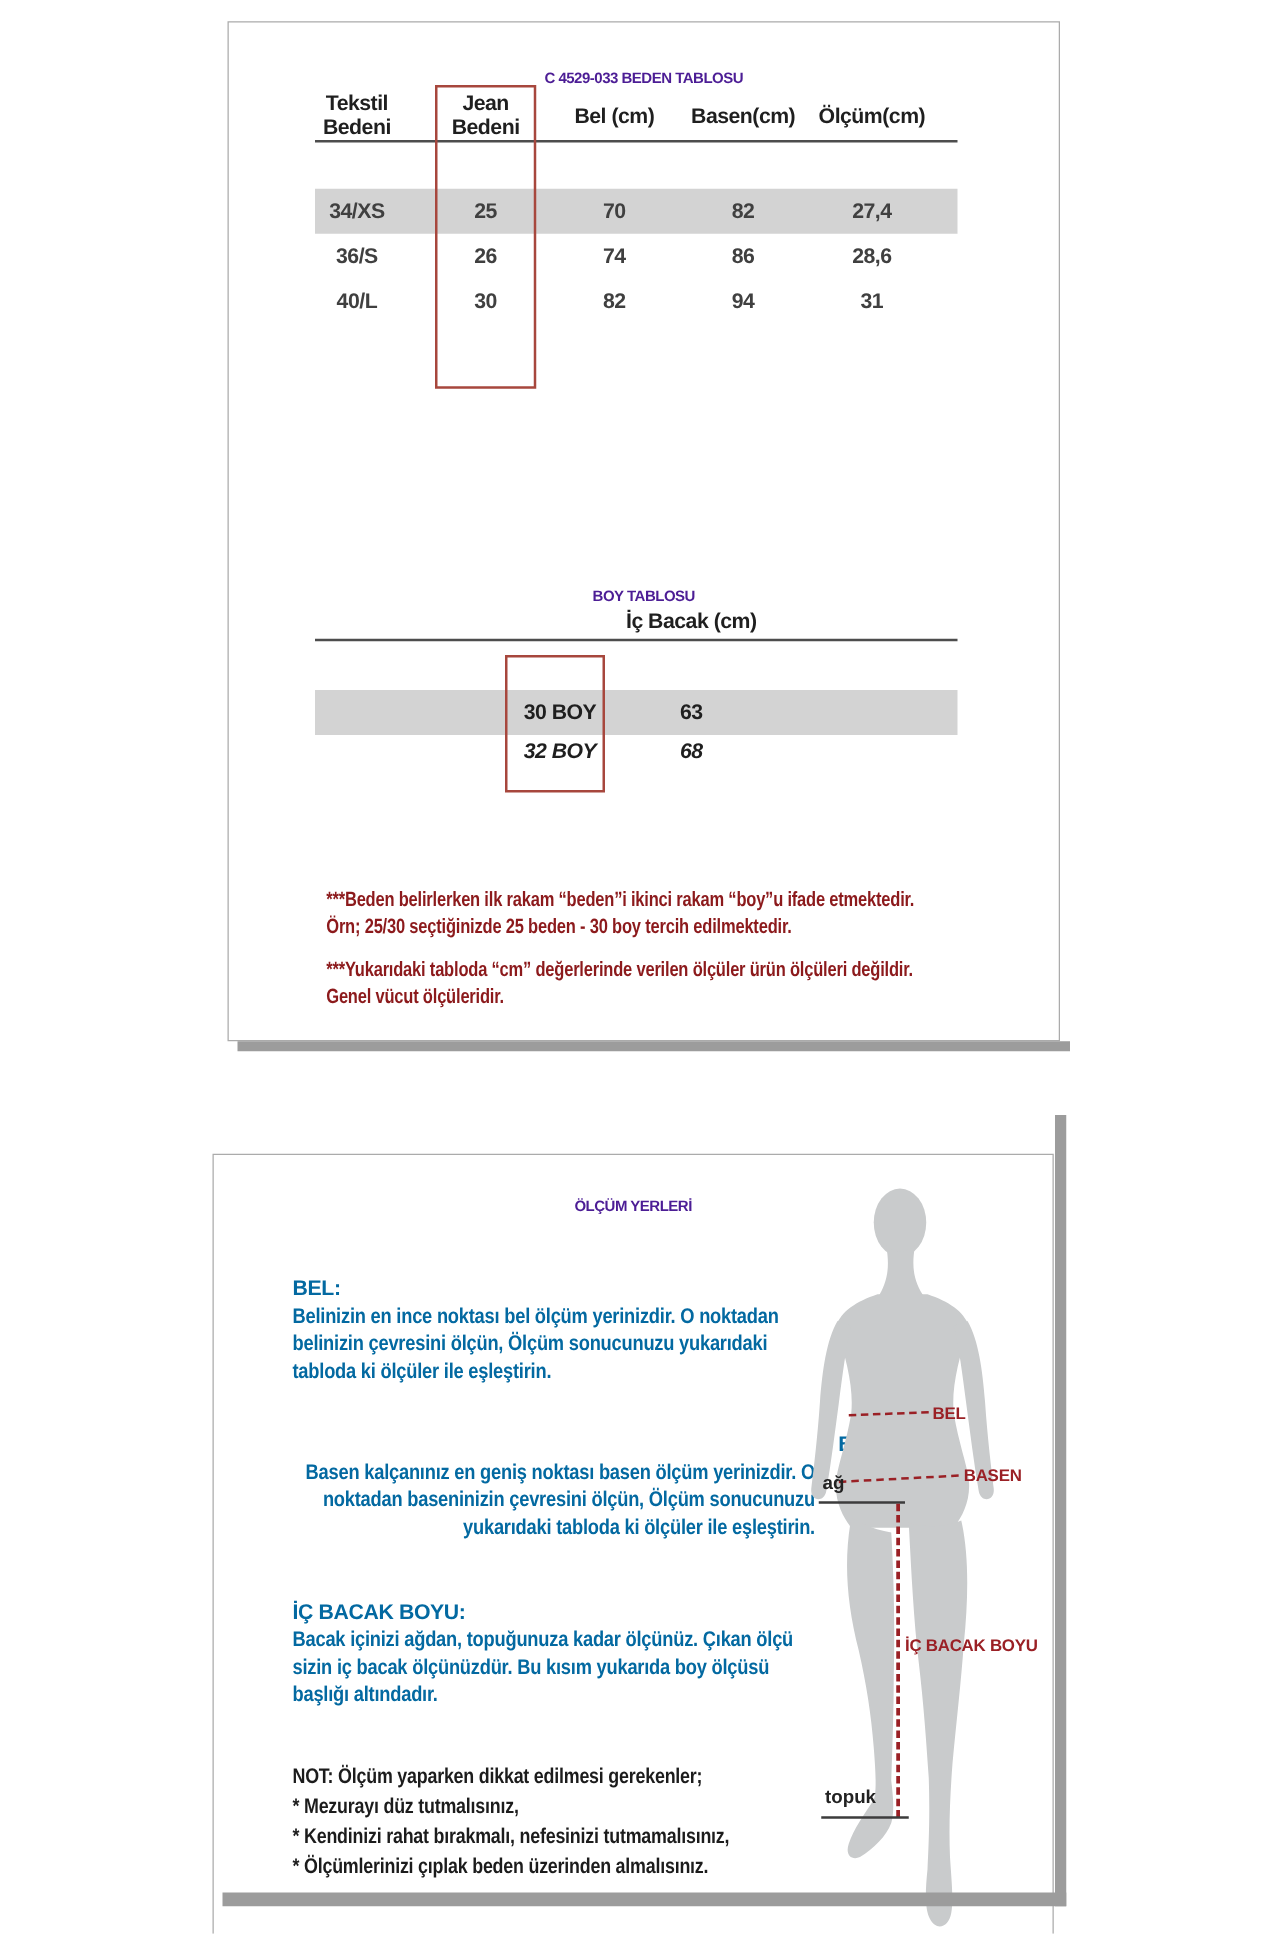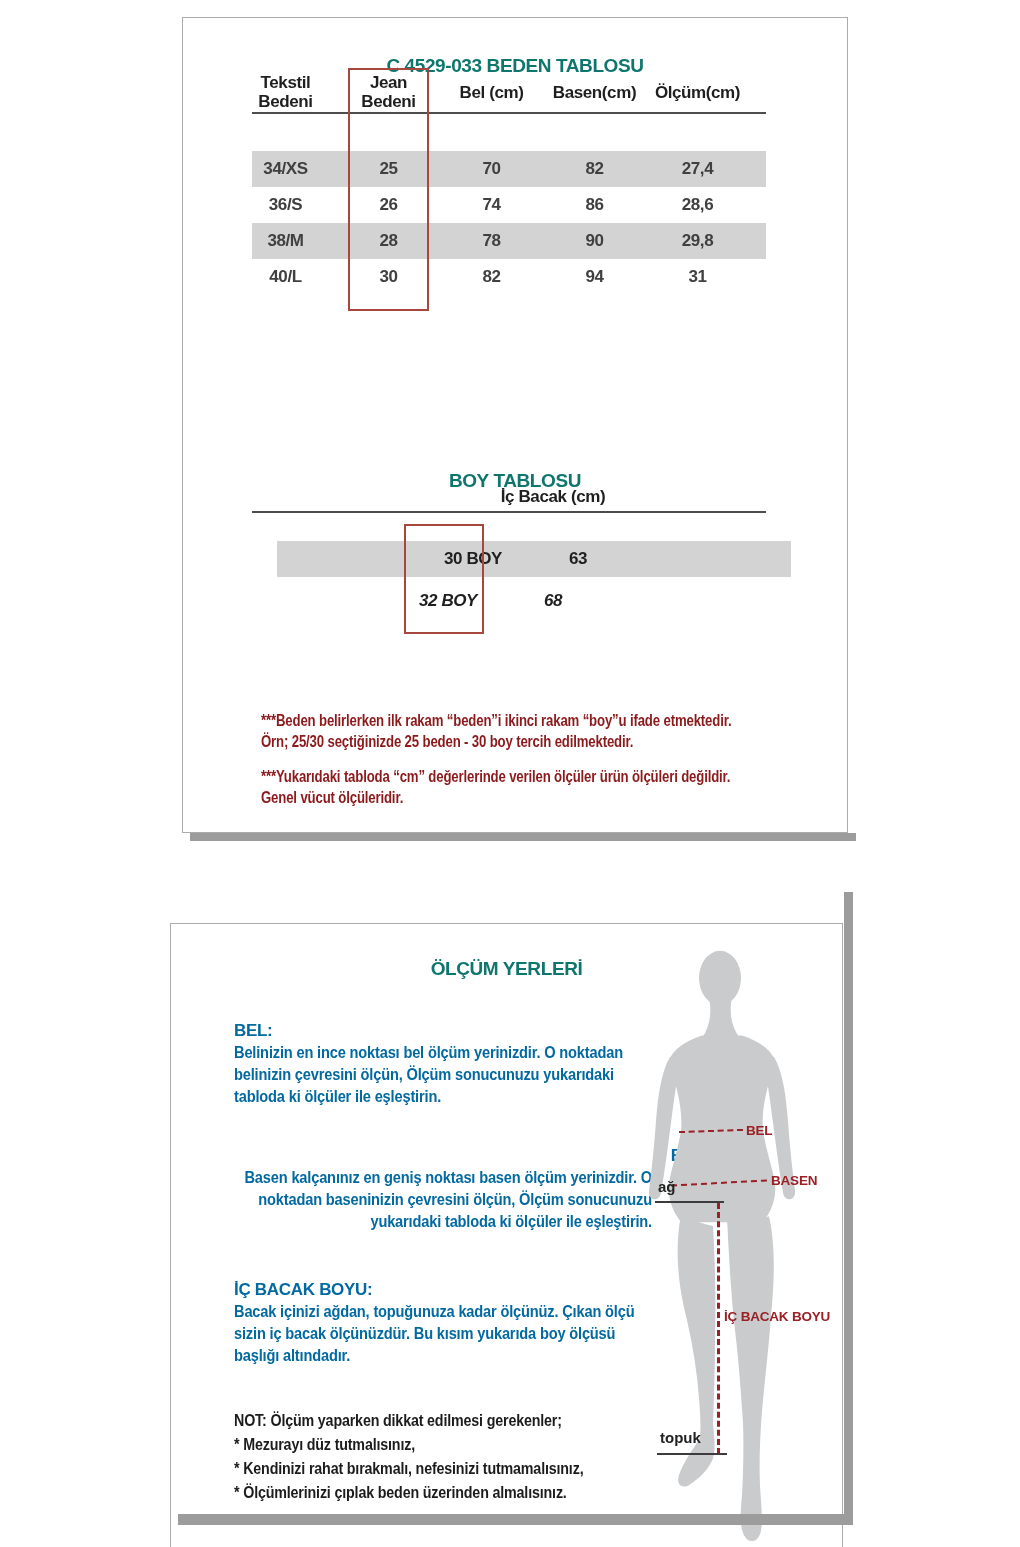--- a/index.html
+++ b/index.html
@@ -8,22 +8,22 @@
   .page { position:relative; width:1020px; height:1547px; background:#fff; overflow:hidden; }
 
   .panel { position:absolute; background:#fff; border:1px solid #ababab; }
   #p1 { left:182px; top:17px; width:666px; height:816px; }
   #p2 { left:170px; top:883px; width:673px; height:630px;margin-top:40px; }
   .shadow { position:absolute; background:#9c9c9c; }
   .s1-bottom { left:190px; top:833px; width:666px; height:8px; }
   .s2-right  { left:844px; top:892px; width:9px;  height:633px; }
   .s2-bottom { left:178px; top:1514px; width:675px; height:11px; }
 
-  .red-title { position:absolute; width:100%; text-align:center; color:#0f766e;
-               font-size:19px; font-weight:700; letter-spacing:-0.4px; }
+  .red-title { position:absolute; width:100%; text-align:center; color:#4c1d95;
+               font-size:12px; font-weight:700; letter-spacing:-0.4px; }
   .p1-title { top:37px; }
   .boy-title { top:452px; }
   .p2-title { top:34px; }
 
   
   .stable-head { position:absolute; left:51px; top:52px; width:515px;
                  display:grid; grid-template-columns:repeat(5,103px); }
   .stable-head .hcell { display:flex; flex-direction:column; align-items:center;
                         justify-content:center; height:44px; font-size:17px; font-weight:700;
                         color:#1f1f1f; line-height:19px; letter-spacing:-0.4px; }
@@ -40,21 +40,21 @@
 
   .redbox { position:absolute; border:2px solid #a7473d; background:transparent; }
   .rb1 { left:165px; top:50px; width:81px; height:243px; }
   .rb2 { left:221px; top:506px; width:80px; height:110px; }
 
   
   .boy-head { position:absolute; left:270px; top:469px; width:200px; text-align:center;
               font-size:17px; font-weight:700; color:#1f1f1f; letter-spacing:-0.4px; }
   .brow { position:absolute; left:69px; width:514px; height:36px; }
   .brow.gray { background:#d3d3d3; }
-  .br1 { top:523px;margin-left:25px; } .br2 { top:565px;font-style:italic; }
+  .br1 { top:534px; } .br2 { top:565px;font-style:italic; }
   .brow span { position:absolute; top:0; line-height:36px; width:90px; text-align:center;
                font-size:17px; font-weight:700; color:#1f1f1f; letter-spacing:-0.4px; }
   .brow .blabel { left:151px; }
   .brow .bvalue { left:256px; }
 
   
   .notes { position:absolute; left:78px; width:640px; color:#8c1a1c; font-size:16.5px;
            font-weight:700; line-height:21px; transform:scaleX(0.8);
            transform-origin:left top; letter-spacing:-0.2px; }
   .n1 { top:692px; } .n2 { top:748px; }
@@ -124,27 +124,20 @@
         <span>70</span>
         <span>82</span>
         <span>27,4</span>
       </div>
       <div class="srow">
         <span>36/S</span>
         <span>26</span>
         <span>74</span>
         <span>86</span>
         <span>28,6</span>
-      </div>
-      <div class="srow gray">
-        <span>38/M</span>
-        <span>28</span>
-        <span>78</span>
-        <span>90</span>
-        <span>29,8</span>
       </div>
       <div class="srow">
         <span>40/L</span>
         <span>30</span>
         <span>82</span>
         <span>94</span>
         <span>31</span>
       </div>
     </div>
 

